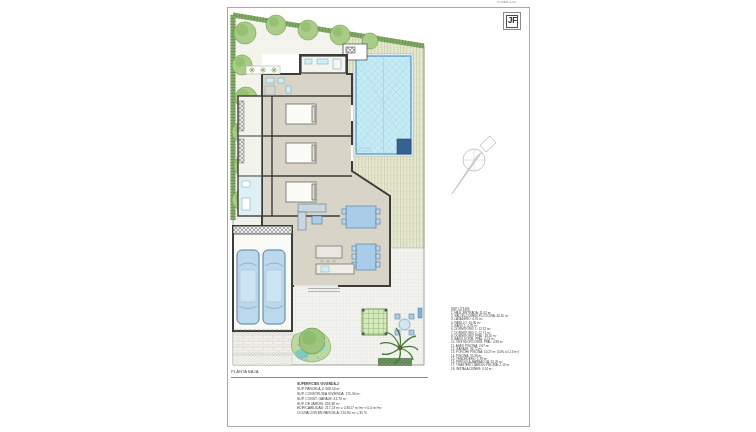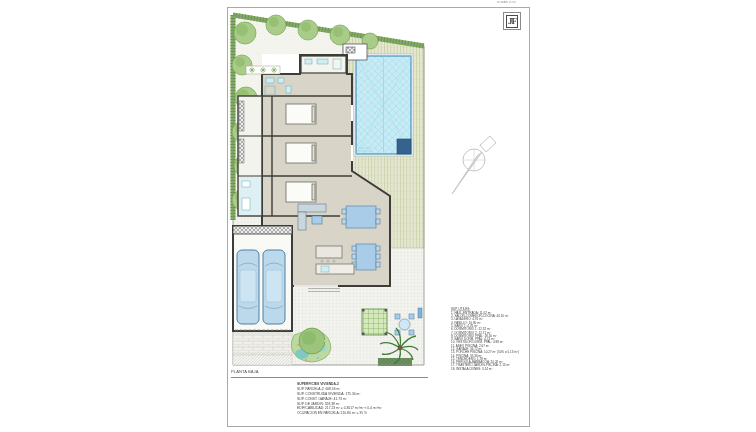--- a/index.html
+++ b/index.html
@@ -6,21 +6,21 @@
   .stage{position:relative;width:756px;height:432px;background:#fff;overflow:hidden;
          font-family:"Liberation Sans","DejaVu Sans",sans-serif;color:#3a3a3a;}
   .sheet{position:absolute;left:227px;top:7px;width:303px;height:420px;
          border:1px solid #a9a9a9;background:#fff;box-sizing:border-box;}
   .plan-svg{position:absolute;left:0;top:0;}
   
   .caption{position:absolute;left:497px;top:1px;width:120px;font-size:8px;color:#8a8a8a;
            transform:scale(.34);transform-origin:0 0;white-space:nowrap;letter-spacing:.5px;}
   .logo-box{position:absolute;left:275px;top:4px;width:18px;height:18px;border:1px solid #8a8a8a;
             background:#fff;box-sizing:border-box;display:flex;align-items:center;justify-content:center;}
-  .logo-inner{border:1px solid #4a4a4a;padding:0 1px;font-family:Liberation Serif, serif;
+  .logo-inner{border:1px solid #4a4a4a;padding:0 1px;font-family:Liberation Mono, monospace;
               font-weight:bold;font-size:9px;color:#3c3c3c;line-height:11px;letter-spacing:-1px;}
   
   .legend{position:absolute;left:223px;top:300px;width:230px;transform:scale(.34);
           transform-origin:0 0;font-size:9px;line-height:9.7px;color:#444;white-space:nowrap;}
   .legend .hdr{text-decoration:underline;display:block;}
   .legend span{display:block;}
   
   .summary{position:absolute;left:69px;top:374px;width:400px;transform:scale(.37);
            transform-origin:0 0;font-size:9px;line-height:13px;color:#444;white-space:nowrap;}
   .summary .ttl{font-weight:bold;display:block;}

